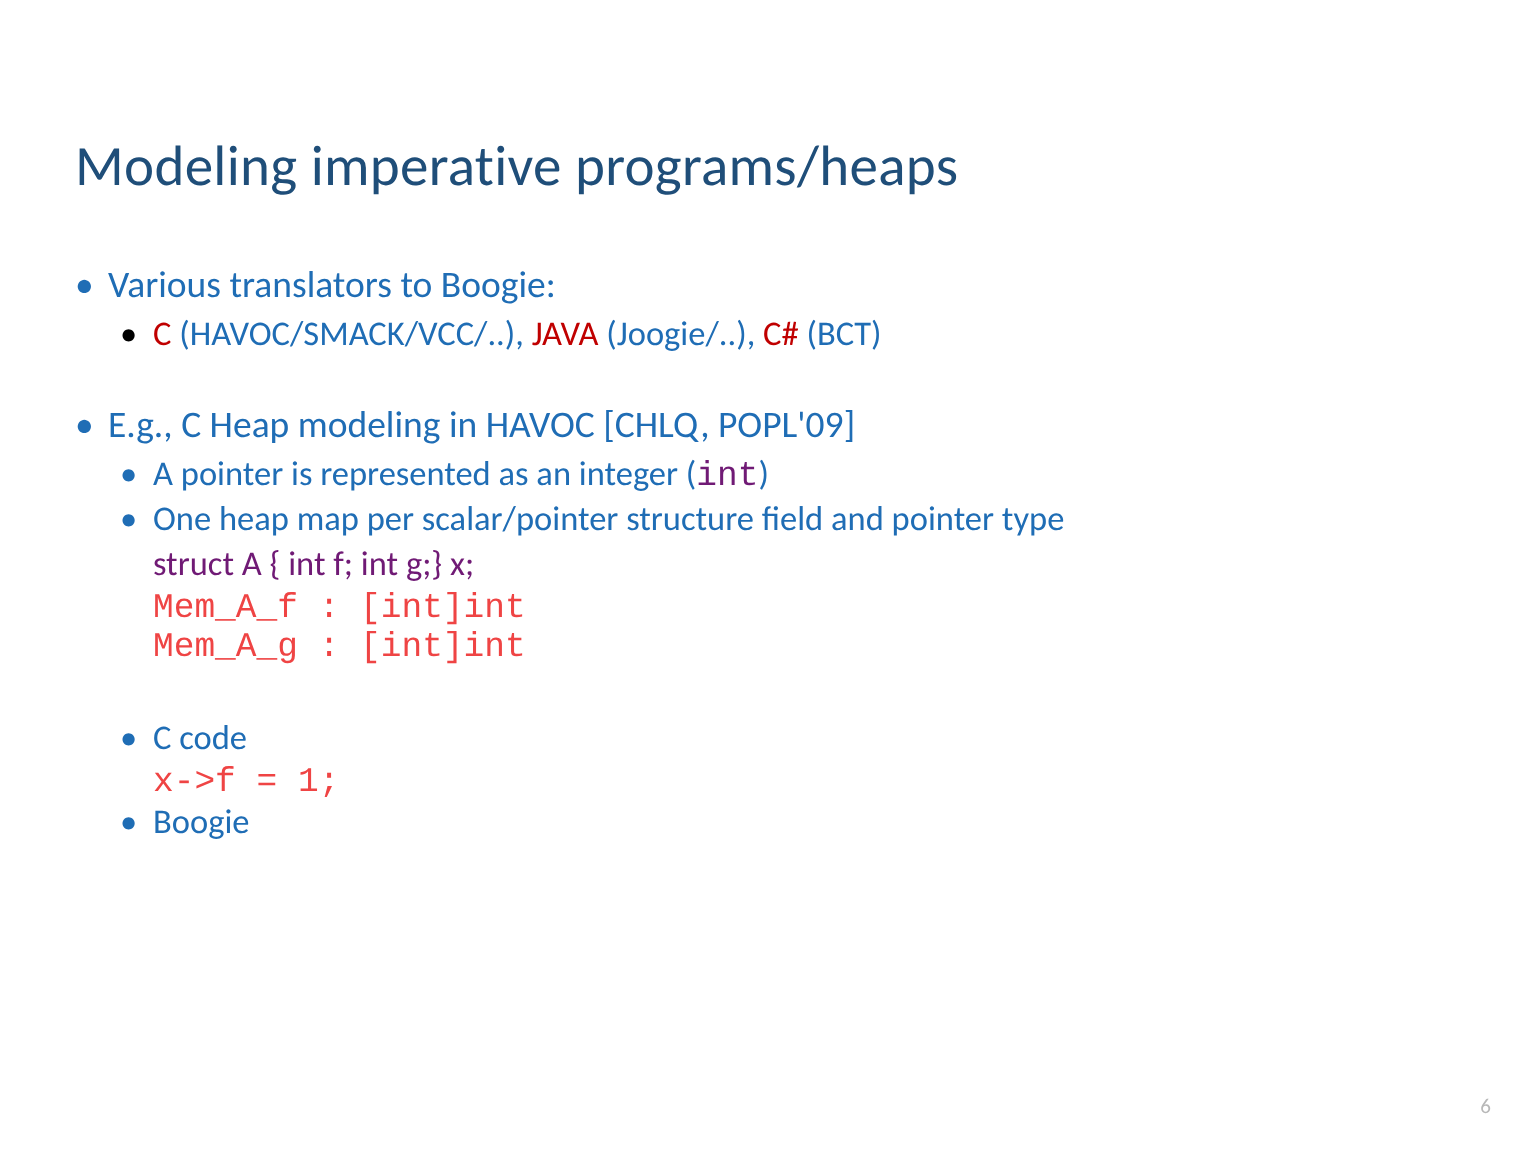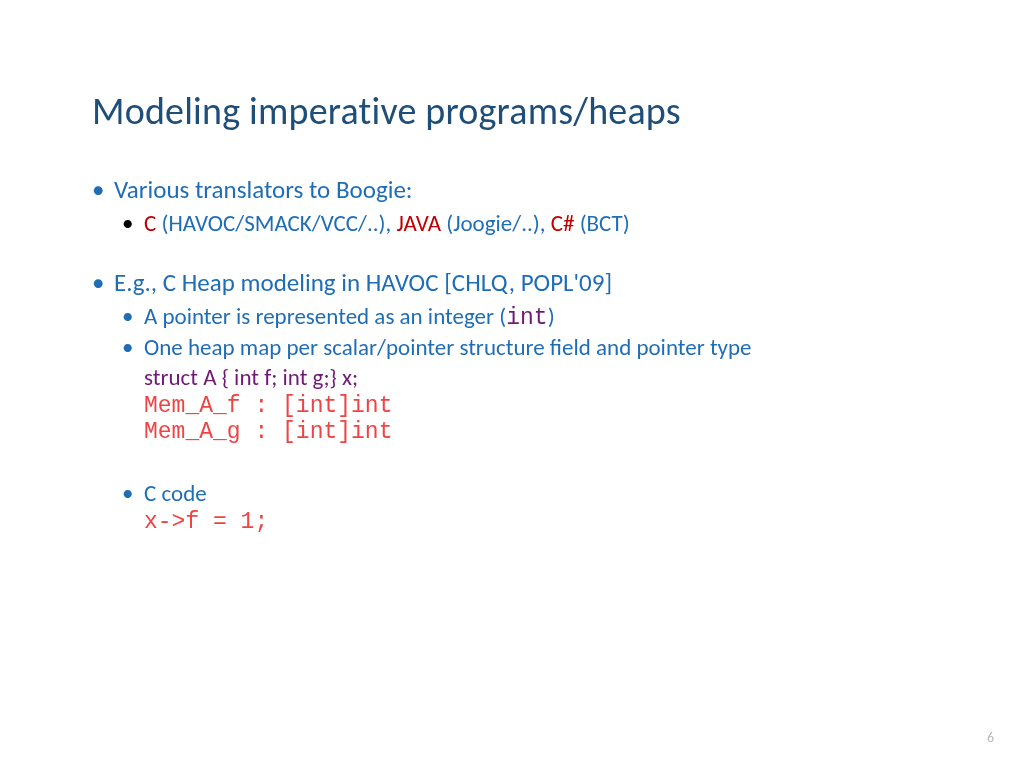--- a/index.html
+++ b/index.html
@@ -5,21 +5,21 @@
   * { margin: 0; padding: 0; box-sizing: border-box; }
   body {
     width: 1024px;
     height: 768px;
     background: #ffffff;
     font-family: Calibri, "Segoe UI", Arial, sans-serif;
     position: relative;
     overflow: hidden;
   }
   .slide {
-    padding: 88px 78px 20px 92px;
+    padding: 88px 78px 20px 50px;
   }
   .title {
     color: #1f4e79;
     font-size: 38px;
     font-weight: 400;
     margin-bottom: 40px;
     letter-spacing: 0.2px;
   }
   .l1 {
     font-size: 25px;
@@ -100,16 +100,17 @@
   </div>
   <div class="l2 blue">One heap map per scalar/pointer structure field and pointer type</div>
   <div class="plain black">struct  A { int f; int g;} x;</div>
   <div class="code-line">Mem_A_f : [int]int</div>
   <div class="code-line">Mem_A_g : [int]int</div>
 
   <div class="gap-lg"></div>
 
   <div class="l2 blue">C code</div>
   <div class="code-line">x-&gt;f = 1;</div>
+  <div class="l2 blue">Boogie</div>
 
 </div>
 
 <div class="page-num">6</div>
 
 </body></html>

